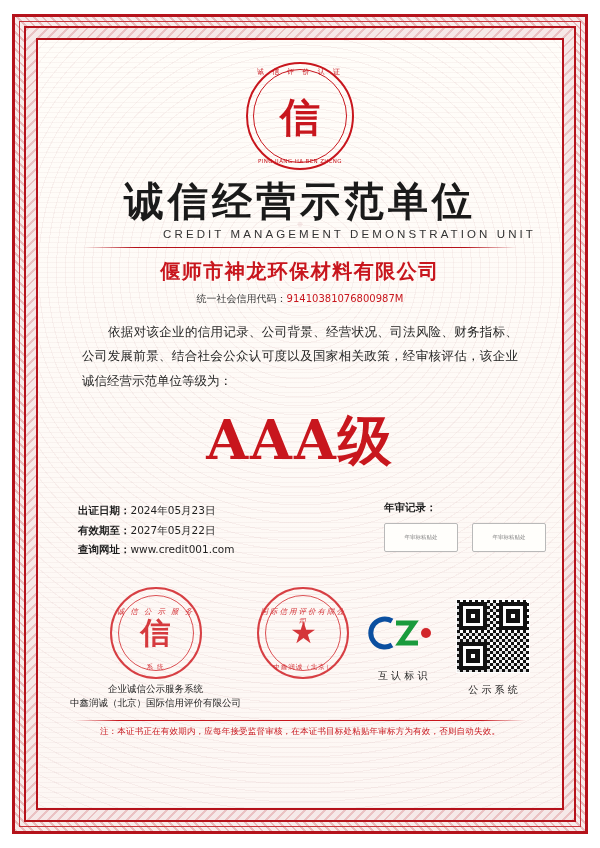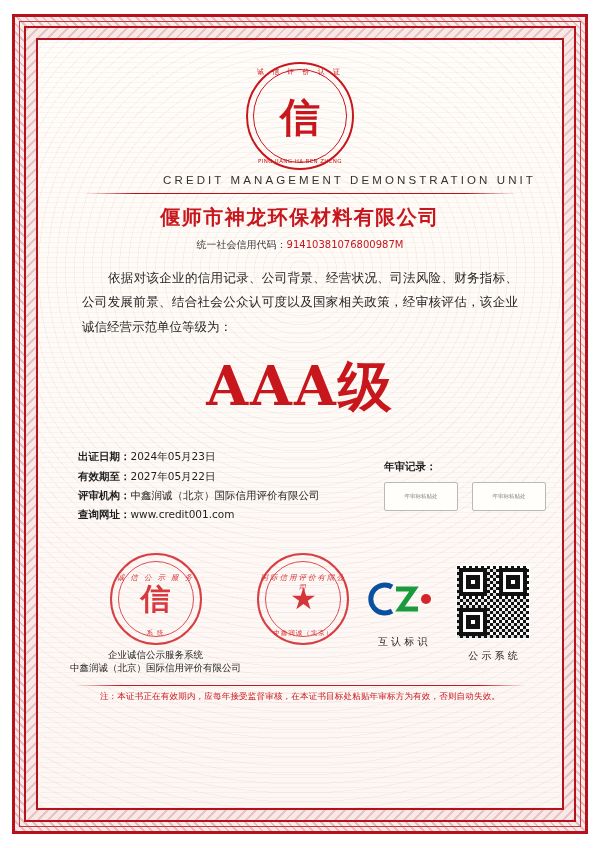--- a/index.html
+++ b/index.html
@@ -234,21 +234,21 @@
     font-size: 54px;
     letter-spacing: 2px;
     color: #c8161d;
     line-height: 1;
   }
 
   
   .details-row {
     margin-top: 34px;
     display: flex;
-    align-items: center;
+    align-items: flex-start;
   }
   .details-left {
     flex: 0 0 300px;
     padding-left: 14px;
   }
   .detail-line {
     font-family: "DejaVu Sans", sans-serif;
     font-size: 10.5px;
     color: #1f1f1f;
     line-height: 1.85;
@@ -465,43 +465,41 @@
             <div class="emblem-wrap">
               <div class="emblem">
                 <div class="emblem-ring"></div>
                 <div class="emblem-ring-2"></div>
                 <div class="emblem-top-text">诚 信 评 价 认 证</div>
                 <div class="emblem-core">信</div>
                 <div class="emblem-bottom-text">PING JIANG HA BEN ZHENG</div>
               </div>
             </div>
 
+            <div class="main-title">诚信经营示范单位</div>
             <div class="sub-title">CREDIT MANAGEMENT DEMONSTRATION UNIT</div>
             <div class="title-rule"></div>
 
 
             <div class="company-name">偃师市神龙环保材料有限公司</div>
             <div class="usc-line">
               <span>统一社会信用代码：</span><span class="usc-value">91410381076800987M</span>
             </div>
 
             <div class="body-text">依据对该企业的信用记录、公司背景、经营状况、司法风险、财务指标、公司发展前景、结合社会公众认可度以及国家相关政策，经审核评估，该企业诚信经营示范单位等级为：</div>
 
             <div class="grade">AAA级</div>
 
             <div class="details-row">
               <div class="details-left">
                 <div class="detail-line">
                   <span class="detail-label">出证日期：</span><span>2024年05月23日</span>
                 </div>
                 <div class="detail-line">
                   <span class="detail-label">有效期至：</span><span>2027年05月22日</span>
-                </div>
-                <div class="detail-line">
-                  <span class="detail-label">评审机构：</span><span>中鑫润诚（北京）国际信用评价有限公司</span>
                 </div>
                 <div class="detail-line">
                   <span class="detail-label">查询网址：</span><span>www.credit001.com</span>
                 </div>
               </div>
               <div class="details-right">
                 <div class="annual-title">年审记录：</div>
                 <div class="annual-boxes">
                   <div class="annual-box">年审标粘贴处</div>
                   <div class="annual-box">年审标粘贴处</div>

